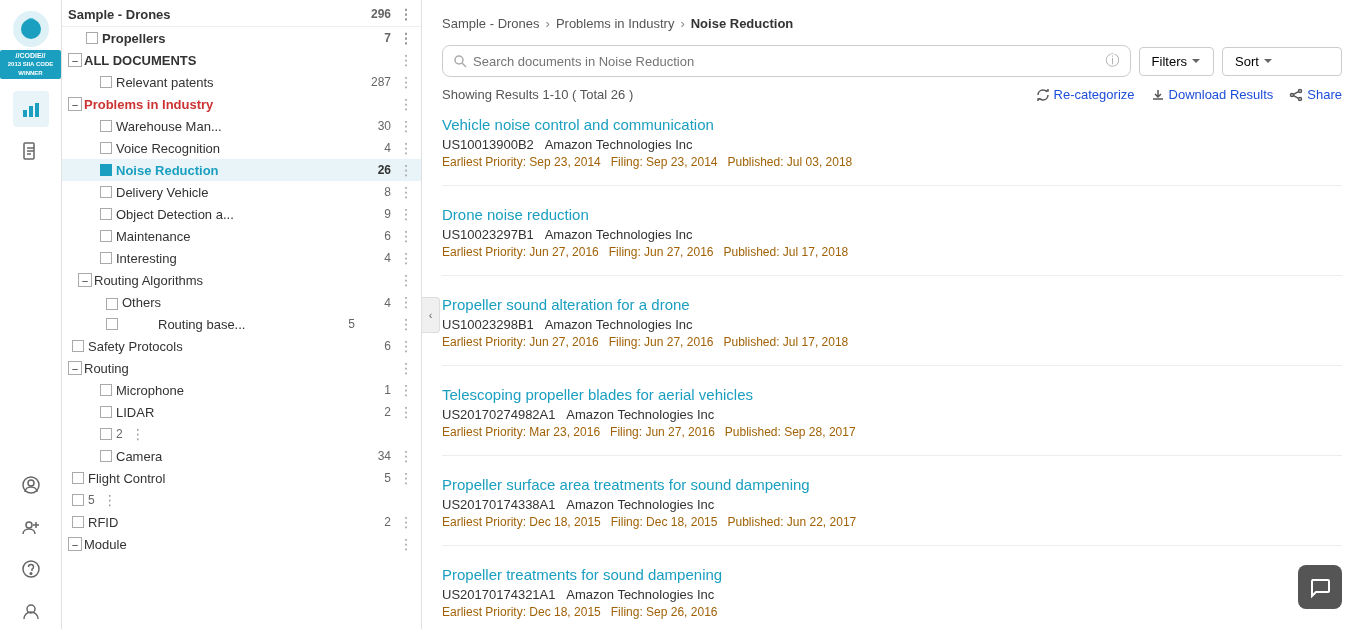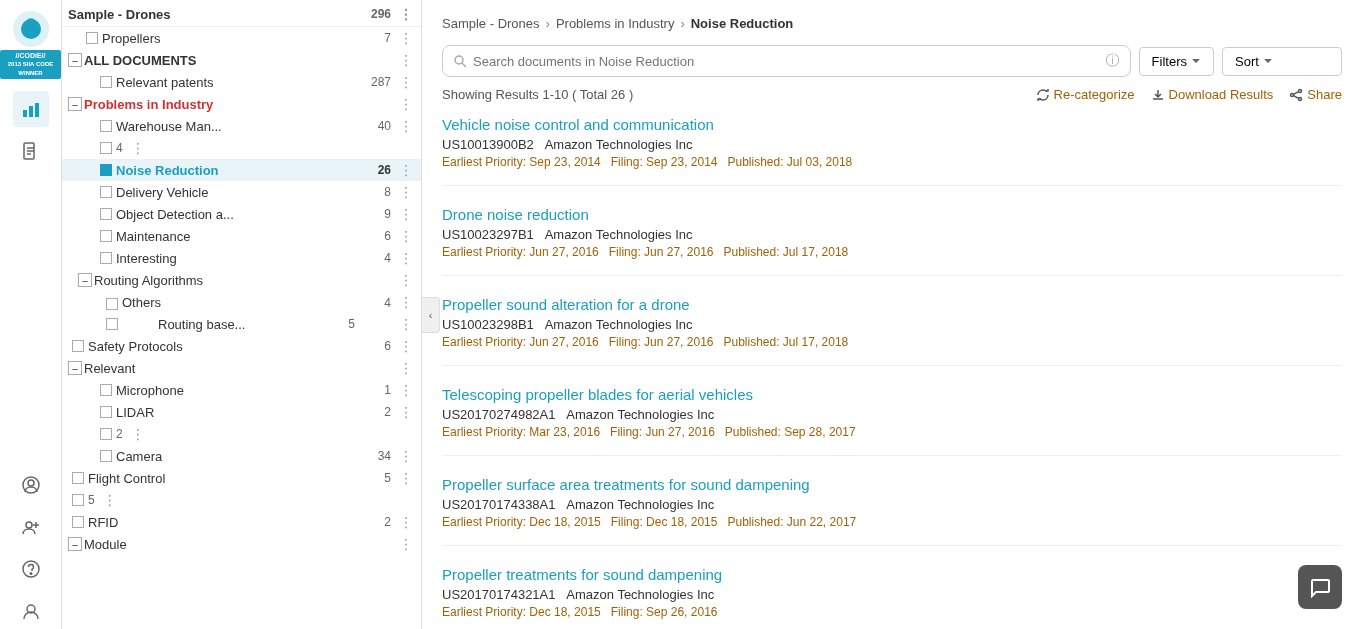--- a/index.html
+++ b/index.html
@@ -94,21 +94,21 @@
     .sort-btn {
       border: 1px solid #ccc; border-radius: 4px; padding: 6px 12px; background: #fff;
       cursor: pointer; display: flex; align-items: center; gap: 4px; font-size: 13px; min-width: 120px;
     }
 
     .results-meta {
       display: flex; align-items: center; justify-content: space-between;
       margin-bottom: 14px; font-size: 13px; color: #555;
     }
     .results-meta .actions { display: flex; gap: 16px; align-items: center; }
-    .results-meta .action-link { color: #a16207; cursor: pointer; display: flex; align-items: center; gap: 4px; }
+    .results-meta .action-link { color: #1d4ed8; cursor: pointer; display: flex; align-items: center; gap: 4px; }
 
     .patent-card {
       margin-bottom: 20px;
       padding-bottom: 16px;
       border-bottom: 1px solid #eee;
     }
     .patent-card:last-child { border-bottom: none; }
     .patent-title {
       font-size: 15px; color: #1a9fc0; cursor: pointer; margin-bottom: 4px;
     }
@@ -189,21 +189,21 @@
 </div>
 
 <div class="tree-panel">
 
   <div class="tree-row" style="padding-left:6px; font-weight:bold; border-bottom:1px solid #eee; padding-bottom:4px; padding-top:6px;">
     <span class="label bold">Sample - Drones</span>
     <span class="count">296</span>
     <span class="menu-icon">⋮</span>
   </div>
 
-  <div class="tree-row" style="padding-left:20px;">
+  <div class="tree-row" style="padding-left:20px;font-weight:bold;">
     <span class="spacer" style="width:4px;"></span>
     <span class="checkbox"></span>
     <span class="label">Propellers</span>
     <span class="count">7</span>
     <span class="menu-icon">⋮</span>
   </div>
 
   <div class="tree-row" style="padding-left:6px;">
     <span class="toggle-btn">–</span>
     <span class="label bold">ALL DOCUMENTS</span>
@@ -222,27 +222,28 @@
     <span class="toggle-btn">–</span>
     <span class="label" style="color:#cc3333;font-weight:bold;">Problems in Industry</span>
     <span class="count"></span>
     <span class="menu-icon">⋮</span>
   </div>
 
   <div class="tree-row" style="padding-left:28px;">
     <span class="spacer" style="width:10px;"></span>
     <span class="checkbox"></span>
     <span class="label">Warehouse Man...</span>
-    <span class="count">40</span>
-    <span class="menu-icon">⋮</span>
-  </div>
-
-  <div class="tree-row" style="padding-left:28px;">
-    <span class="spacer" style="width:10px;"></span>
-    <span class="checkbox"></span>
+    <span class="count">30</span>
+    <span class="menu-icon">⋮</span>
+  </div>
+
+  <div class="tree-row" style="padding-left:28px;">
+    <span class="spacer" style="width:10px;"></span>
+    <span class="checkbox"></span>
+    <span class="label">Voice Recognition</span>
     <span class="count">4</span>
     <span class="menu-icon">⋮</span>
   </div>
 
   <div class="tree-row selected" style="padding-left:28px;">
     <span class="spacer" style="width:10px;"></span>
     <span class="checkbox" style="background:#1a9fc0;border-color:#1a9fc0;"></span>
     <span class="label" style="color:#1a9fc0;font-weight:bold;">Noise Reduction</span>
     <span class="count" style="font-weight:bold;color:#333;">26</span>
     <span class="menu-icon">⋮</span>
@@ -304,21 +305,21 @@
   <div class="tree-row" style="padding-left:6px;">
     <span class="spacer" style="width:4px;"></span>
     <span class="checkbox"></span>
     <span class="label">Safety Protocols</span>
     <span class="count">6</span>
     <span class="menu-icon">⋮</span>
   </div>
 
   <div class="tree-row" style="padding-left:6px;">
     <span class="toggle-btn">–</span>
-    <span class="label">Relevant</span>
+    <span class="label">Routing</span>
     <span class="count"></span>
     <span class="menu-icon">⋮</span>
   </div>
 
   <div class="tree-row" style="padding-left:28px;">
     <span class="spacer" style="width:10px;"></span>
     <span class="checkbox"></span>
     <span class="label">Microphone</span>
     <span class="count">1</span>
     <span class="menu-icon">⋮</span>

